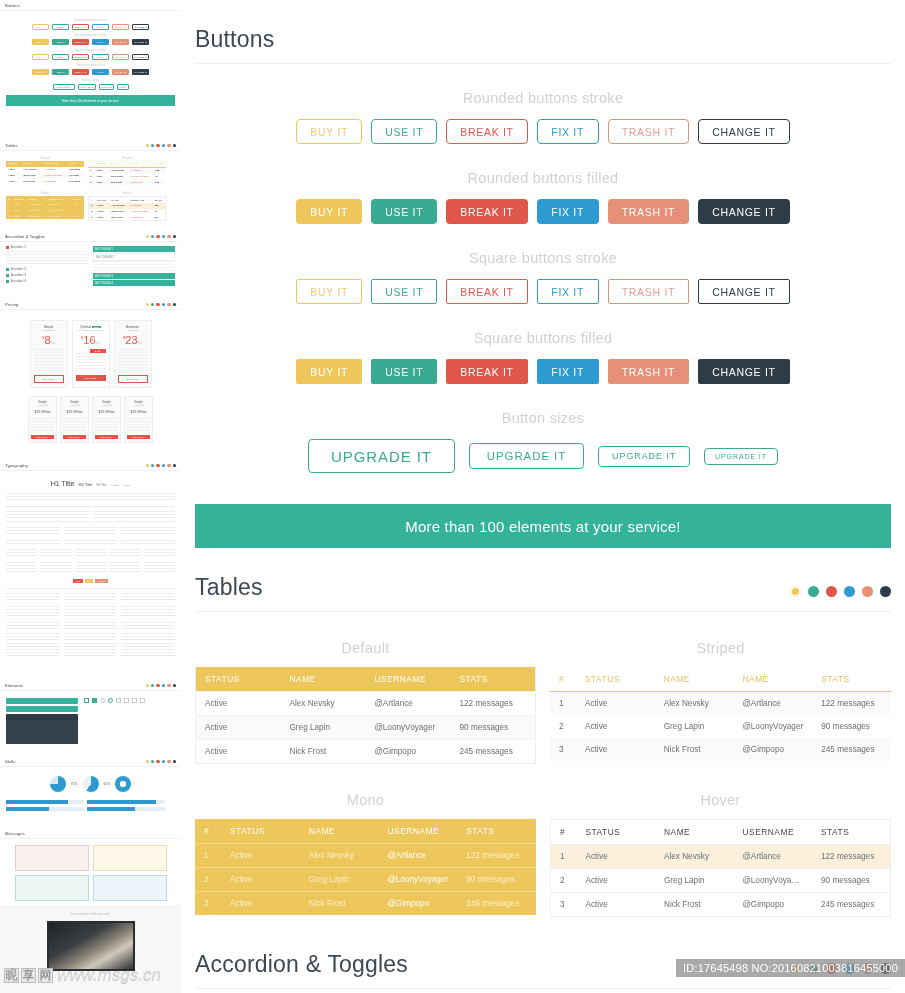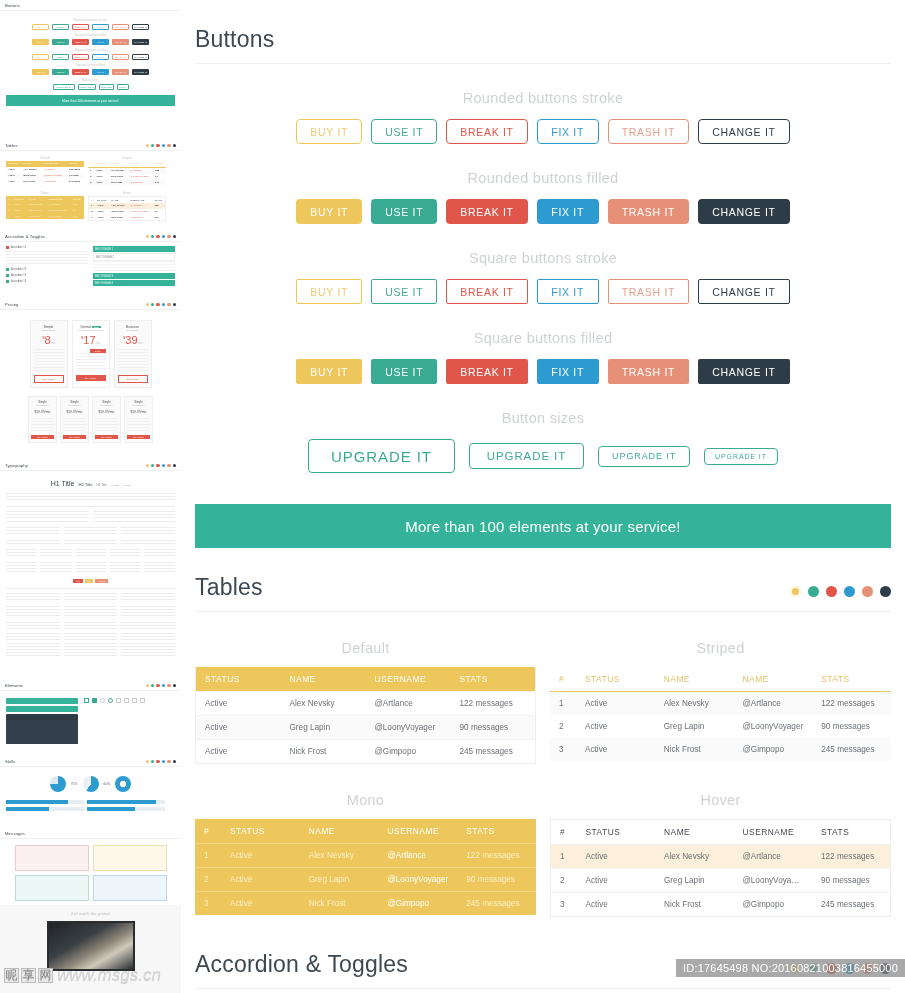--- a/index.html
+++ b/index.html
@@ -438,29 +438,29 @@
         <div class="mini-card" style="width:38px;padding:4px 3px;text-align:center;">
           <div style="font-size:3.2px;color:#555;">Simple</div>
           <div style="font-size:2.2px;color:#aaa;">For Designers</div>
           <div style="font-size:11px;color:#e0564a;margin:3px 0;"><span style="font-size:4px;vertical-align:super;">$</span><span>8</span><span style="font-size:2.6px;color:#bbb;">/mo</span></div>
           <div style="height:22px;background:repeating-linear-gradient(#f0f0f0 0 0.8px,transparent 0.8px 3px);"></div>
           <div style="margin-top:4px;border:0.5px solid #e0564a;color:#e0564a;font-size:2.4px;padding:1.5px 0;">BUY NOW</div>
         </div>
         <div class="mini-card" style="width:38px;padding:4px 3px;text-align:center;background:#fff;">
           <div style="font-size:3.2px;color:#555;"><span>Optimal</span> <span style="background:#3aab93;color:#fff;font-size:2px;padding:0 2px;">BEST</span></div>
           <div style="font-size:2.2px;color:#aaa;">For professional designers</div>
-          <div style="font-size:11px;color:#e0564a;margin:3px 0;"><span style="font-size:4px;vertical-align:super;">$</span><span>17</span><span style="font-size:2.6px;color:#bbb;">/mo</span></div>
+          <div style="font-size:11px;color:#e0564a;margin:3px 0;"><span style="font-size:4px;vertical-align:super;">$</span><span>16</span><span style="font-size:2.6px;color:#bbb;">/mo</span></div>
           <div style="background:#e0564a;color:#fff;font-size:2.2px;padding:1px 0;width:16px;margin:0 0 0 auto;">SALE</div>
           <div style="height:18px;background:repeating-linear-gradient(#f0f0f0 0 0.8px,transparent 0.8px 3px);"></div>
           <div style="margin-top:4px;background:#e0564a;color:#fff;font-size:2.4px;padding:1.5px 0;">BUY NOW</div>
         </div>
         <div class="mini-card" style="width:38px;padding:4px 3px;text-align:center;">
           <div style="font-size:3.2px;color:#555;">Business</div>
           <div style="font-size:2.2px;color:#aaa;">For Studios</div>
-          <div style="font-size:11px;color:#e0564a;margin:3px 0;"><span style="font-size:4px;vertical-align:super;">$</span><span>39</span><span style="font-size:2.6px;color:#bbb;">/mo</span></div>
+          <div style="font-size:11px;color:#e0564a;margin:3px 0;"><span style="font-size:4px;vertical-align:super;">$</span><span>23</span><span style="font-size:2.6px;color:#bbb;">/mo</span></div>
           <div style="height:22px;background:repeating-linear-gradient(#f0f0f0 0 0.8px,transparent 0.8px 3px);"></div>
           <div style="margin-top:4px;border:0.5px solid #e0564a;color:#e0564a;font-size:2.4px;padding:1.5px 0;">BUY NOW</div>
         </div>
       </div>
       <div style="display:flex;gap:3px;justify-content:center;margin-top:8px;">
         <div class="mini-card" style="width:29px;padding:3px 2px;text-align:center;">
             <div style="font-size:2.8px;color:#555;">Simple</div>
             <div style="font-size:1.9px;color:#aaa;">For Designers</div>
             <div style="font-size:3.4px;color:#555;margin:4px 0;">$19.99/mo</div>
             <div style="height:14px;background:repeating-linear-gradient(#f0f0f0 0 0.8px,transparent 0.8px 3px);"></div>

